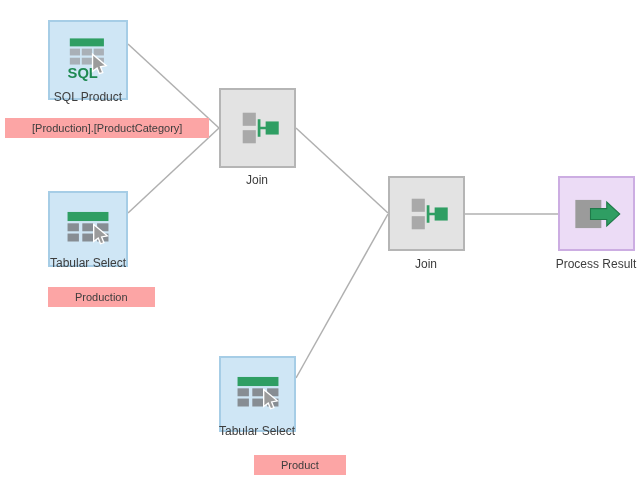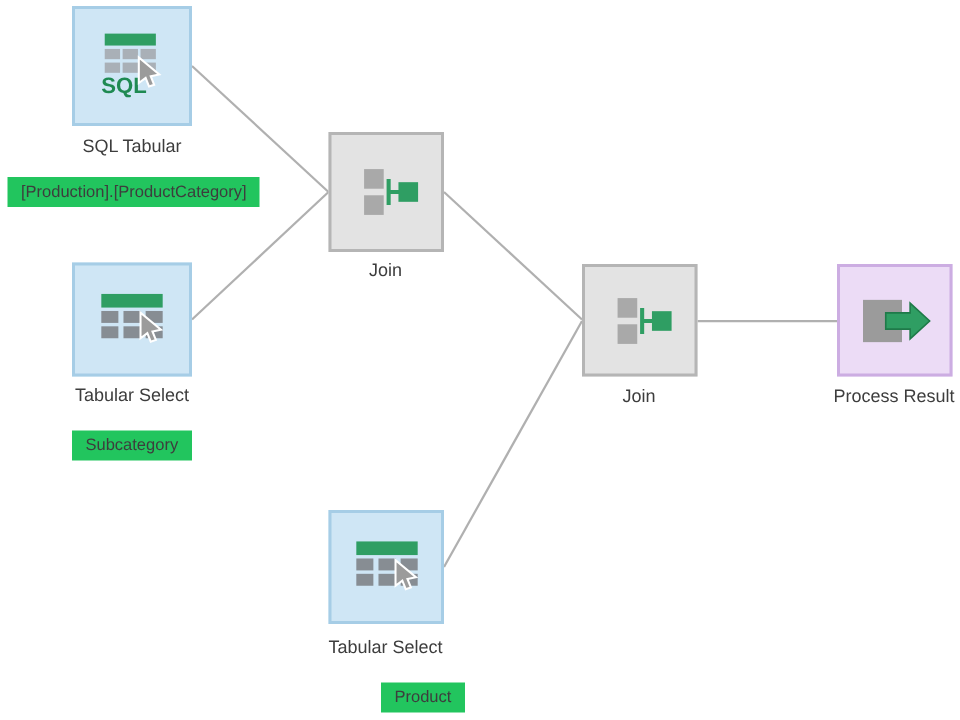--- a/index.html
+++ b/index.html
@@ -10,37 +10,37 @@
     font-family:"Liberation Sans", sans-serif;
     overflow:hidden;
   }
   .wires{position:absolute;left:0;top:0;width:640px;height:480px;pointer-events:none;}
   .node{
     position:absolute;
     box-sizing:border-box;
     display:flex;align-items:center;justify-content:center;
     border:2px solid transparent;
   }
-  .node.blue{background:#cfe6f5;border-color:#a6cde6;}
+  .node.blue{background:#cfe6f5;border-color:#a6cde6;margin-top:16px;}
   .node.gray{background:#e3e3e3;border-color:#b5b5b5;}
   .node.purple{background:#ecdcf6;border-color:#ccadе2;}
   .node.purple{background:#ecdcf6;border-color:#ccade2;}
   .node-label{
     position:absolute;
     width:140px;
     text-align:center;
     font-size:12px;
     color:#3d3d3d;
   }
   .annotation{
     position:absolute;
-    background:#22c55e;
+    background:#fca5a5;
     color:#3d3d3d;
     font-size:11px;
-    padding:4px 9px;
+    padding:4px 27px;
     white-space:nowrap;
   }
 </style>
 </head>
 <body>
 
 <div class="canvas">
 
   <svg class="wires">
     <line x1="128" y1="44" x2="219" y2="128" stroke="#b0b0b0" stroke-width="1.5"></line>
@@ -58,21 +58,21 @@
       <rect x="27" y="12" width="9" height="6" fill="#a9b0b7"></rect>
       <rect x="6" y="20" width="9" height="6" fill="#a9b0b7"></rect>
       <rect x="16.5" y="20" width="9" height="6" fill="#a9b0b7"></rect>
       <rect x="27" y="20" width="9" height="6" fill="#a9b0b7"></rect>
       <text x="4" y="38" font-size="13" font-weight="bold" fill="#1f8a52">SQL</text>
       <g transform="translate(26,17)">
         <polygon points="0,0 0,15 4,12 6,17 9,16 7,11 12,10" fill="#9b9b9b" stroke="#ffffff" stroke-width="1.2"></polygon>
       </g>
     </svg>
   </div>
-  <div class="node-label" style="left:18px;top:90px;">SQL Tabular</div>
+  <div class="node-label" style="left:18px;top:90px;">SQL Product</div>
   <div class="annotation" style="left:5px;top:118px;">[Production].[ProductCategory]</div>
 
   <div class="node gray" style="left:219px;top:88px;width:77px;height:80px;">
     <svg width="48" height="48" viewBox="0 0 44 44">
       <rect x="8" y="8" width="12" height="12" fill="#a9a9a9"></rect>
       <rect x="8" y="24" width="12" height="12" fill="#a9a9a9"></rect>
       <path d="M23,14 L23,30 M23,22 L30,22" stroke="#2f9e63" stroke-width="2.5" fill="none"></path>
       <rect x="29" y="16" width="12" height="12" fill="#2f9e63"></rect>
     </svg>
   </div>
@@ -86,21 +86,21 @@
       <rect x="30" y="17" width="10" height="7" fill="#878d93"></rect>
       <rect x="4" y="26" width="10" height="7" fill="#878d93"></rect>
       <rect x="17" y="26" width="10" height="7" fill="#878d93"></rect>
       <rect x="30" y="26" width="10" height="7" fill="#878d93"></rect>
       <g transform="translate(27,18)">
         <polygon points="0,0 0,15 4,12 6,17 9,16 7,11 12,10" fill="#9b9b9b" stroke="#ffffff" stroke-width="1.2"></polygon>
       </g>
     </svg>
   </div>
   <div class="node-label" style="left:18px;top:256px;">Tabular Select</div>
-  <div class="annotation" style="left:48px;top:287px;">Subcategory</div>
+  <div class="annotation" style="left:48px;top:287px;">Production</div>
 
   <div class="node gray" style="left:388px;top:176px;width:77px;height:75px;">
     <svg width="48" height="48" viewBox="0 0 44 44">
       <rect x="8" y="8" width="12" height="12" fill="#a9a9a9"></rect>
       <rect x="8" y="24" width="12" height="12" fill="#a9a9a9"></rect>
       <path d="M23,14 L23,30 M23,22 L30,22" stroke="#2f9e63" stroke-width="2.5" fill="none"></path>
       <rect x="29" y="16" width="12" height="12" fill="#2f9e63"></rect>
     </svg>
   </div>
   <div class="node-label" style="left:356px;top:257px;">Join</div>

